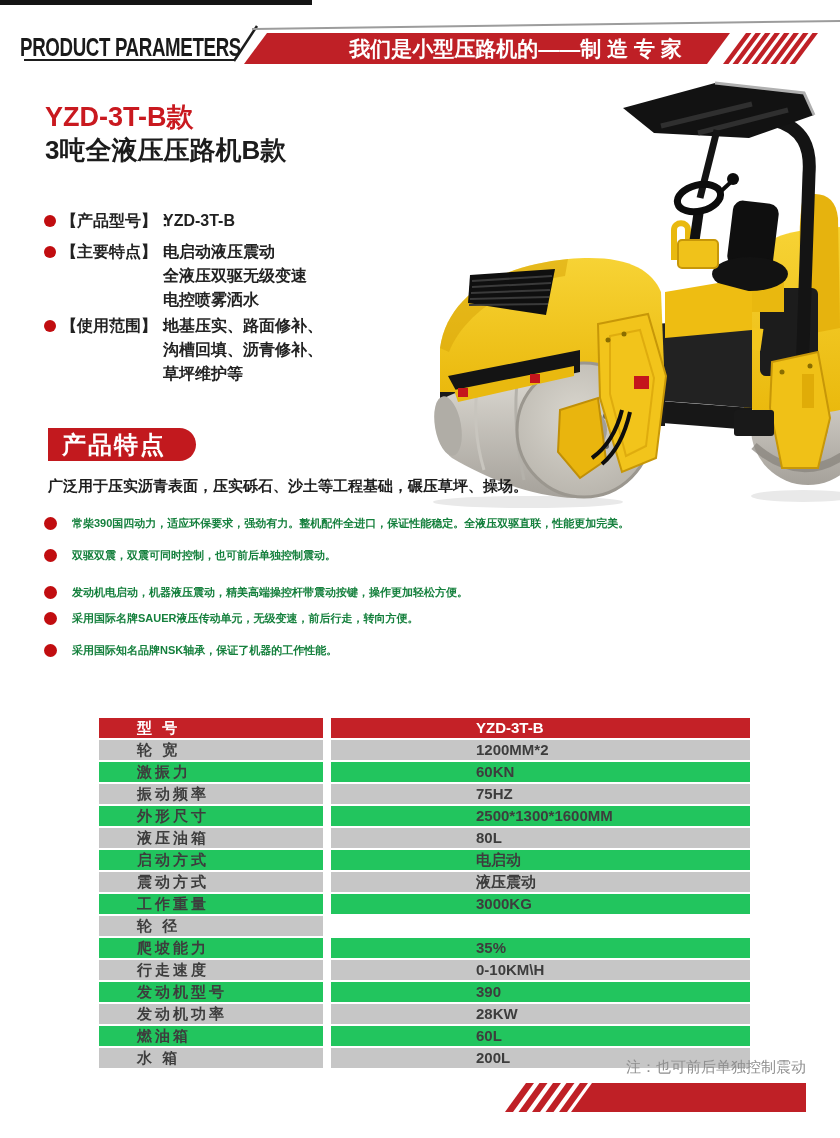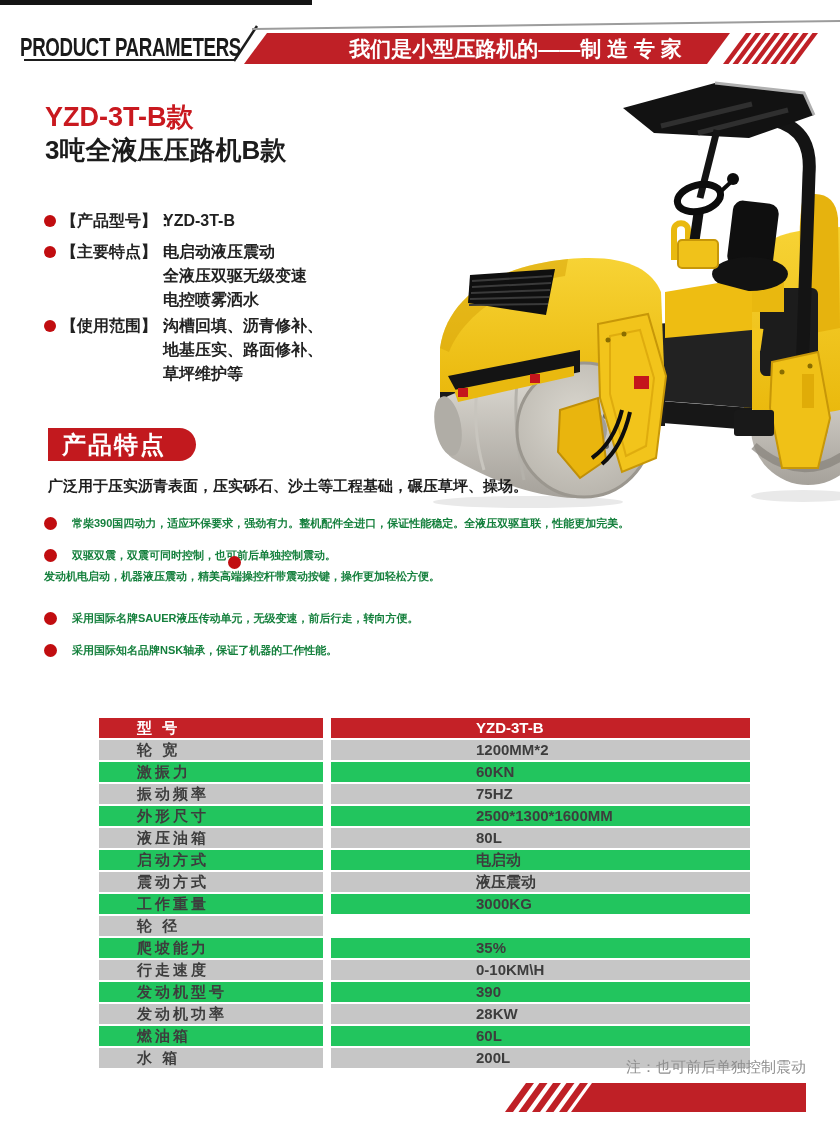--- a/index.html
+++ b/index.html
@@ -88,22 +88,22 @@
     <div class="info-lines">
       <div>电启动液压震动</div>
       <div>全液压双驱无级变速</div>
       <div>电控喷雾洒水</div>
     </div>
   </div>
   <div class="abs info-group" style="top:314px;">
     <span class="idot"></span>
     <div class="info-label">【使用范围】：</div>
     <div class="info-lines">
+      <div>地基压实、路面修补、</div>
       <div>沟槽回填、沥青修补、</div>
-      <div>地基压实、路面修补、</div>
       <div>草坪维护等</div>
     </div>
   </div>
 
   <svg class="abs" style="left:418px;top:78px;" width="422" height="432" viewBox="0 0 422 432">
     <defs>
       <linearGradient id="gy" x1="0" y1="0" x2="0" y2="1">
         <stop offset="0" stop-color="#f7d335"></stop>
           <stop offset="1" stop-color="#eab90d"></stop>
       </linearGradient>
@@ -209,21 +209,21 @@
   <div class="abs feat-intro">广泛用于压实沥青表面，压实砾石、沙土等工程基础，碾压草坪、操场。</div>
 
   <div class="abs fbullet" style="top:516px;">
     <span class="fdot"></span>
     <span class="ftext">常柴390国四动力，适应环保要求，强劲有力。整机配件全进口，保证性能稳定。全液压双驱直联，性能更加完美。</span>
   </div>
   <div class="abs fbullet" style="top:548px;">
     <span class="fdot"></span>
     <span class="ftext">双驱双震，双震可同时控制，也可前后单独控制震动。</span>
   </div>
-  <div class="abs fbullet" style="top:556px;flex-direction:column;">
+  <div class="abs fbullet" style="top:585px;">
     <span class="fdot"></span>
     <span class="ftext">发动机电启动，机器液压震动，精美高端操控杆带震动按键，操作更加轻松方便。</span>
   </div>
   <div class="abs fbullet" style="top:611px;">
     <span class="fdot"></span>
     <span class="ftext">采用国际名牌SAUER液压传动单元，无级变速，前后行走，转向方便。</span>
   </div>
   <div class="abs fbullet" style="top:643px;">
     <span class="fdot"></span>
     <span class="ftext">采用国际知名品牌NSK轴承，保证了机器的工作性能。</span>

